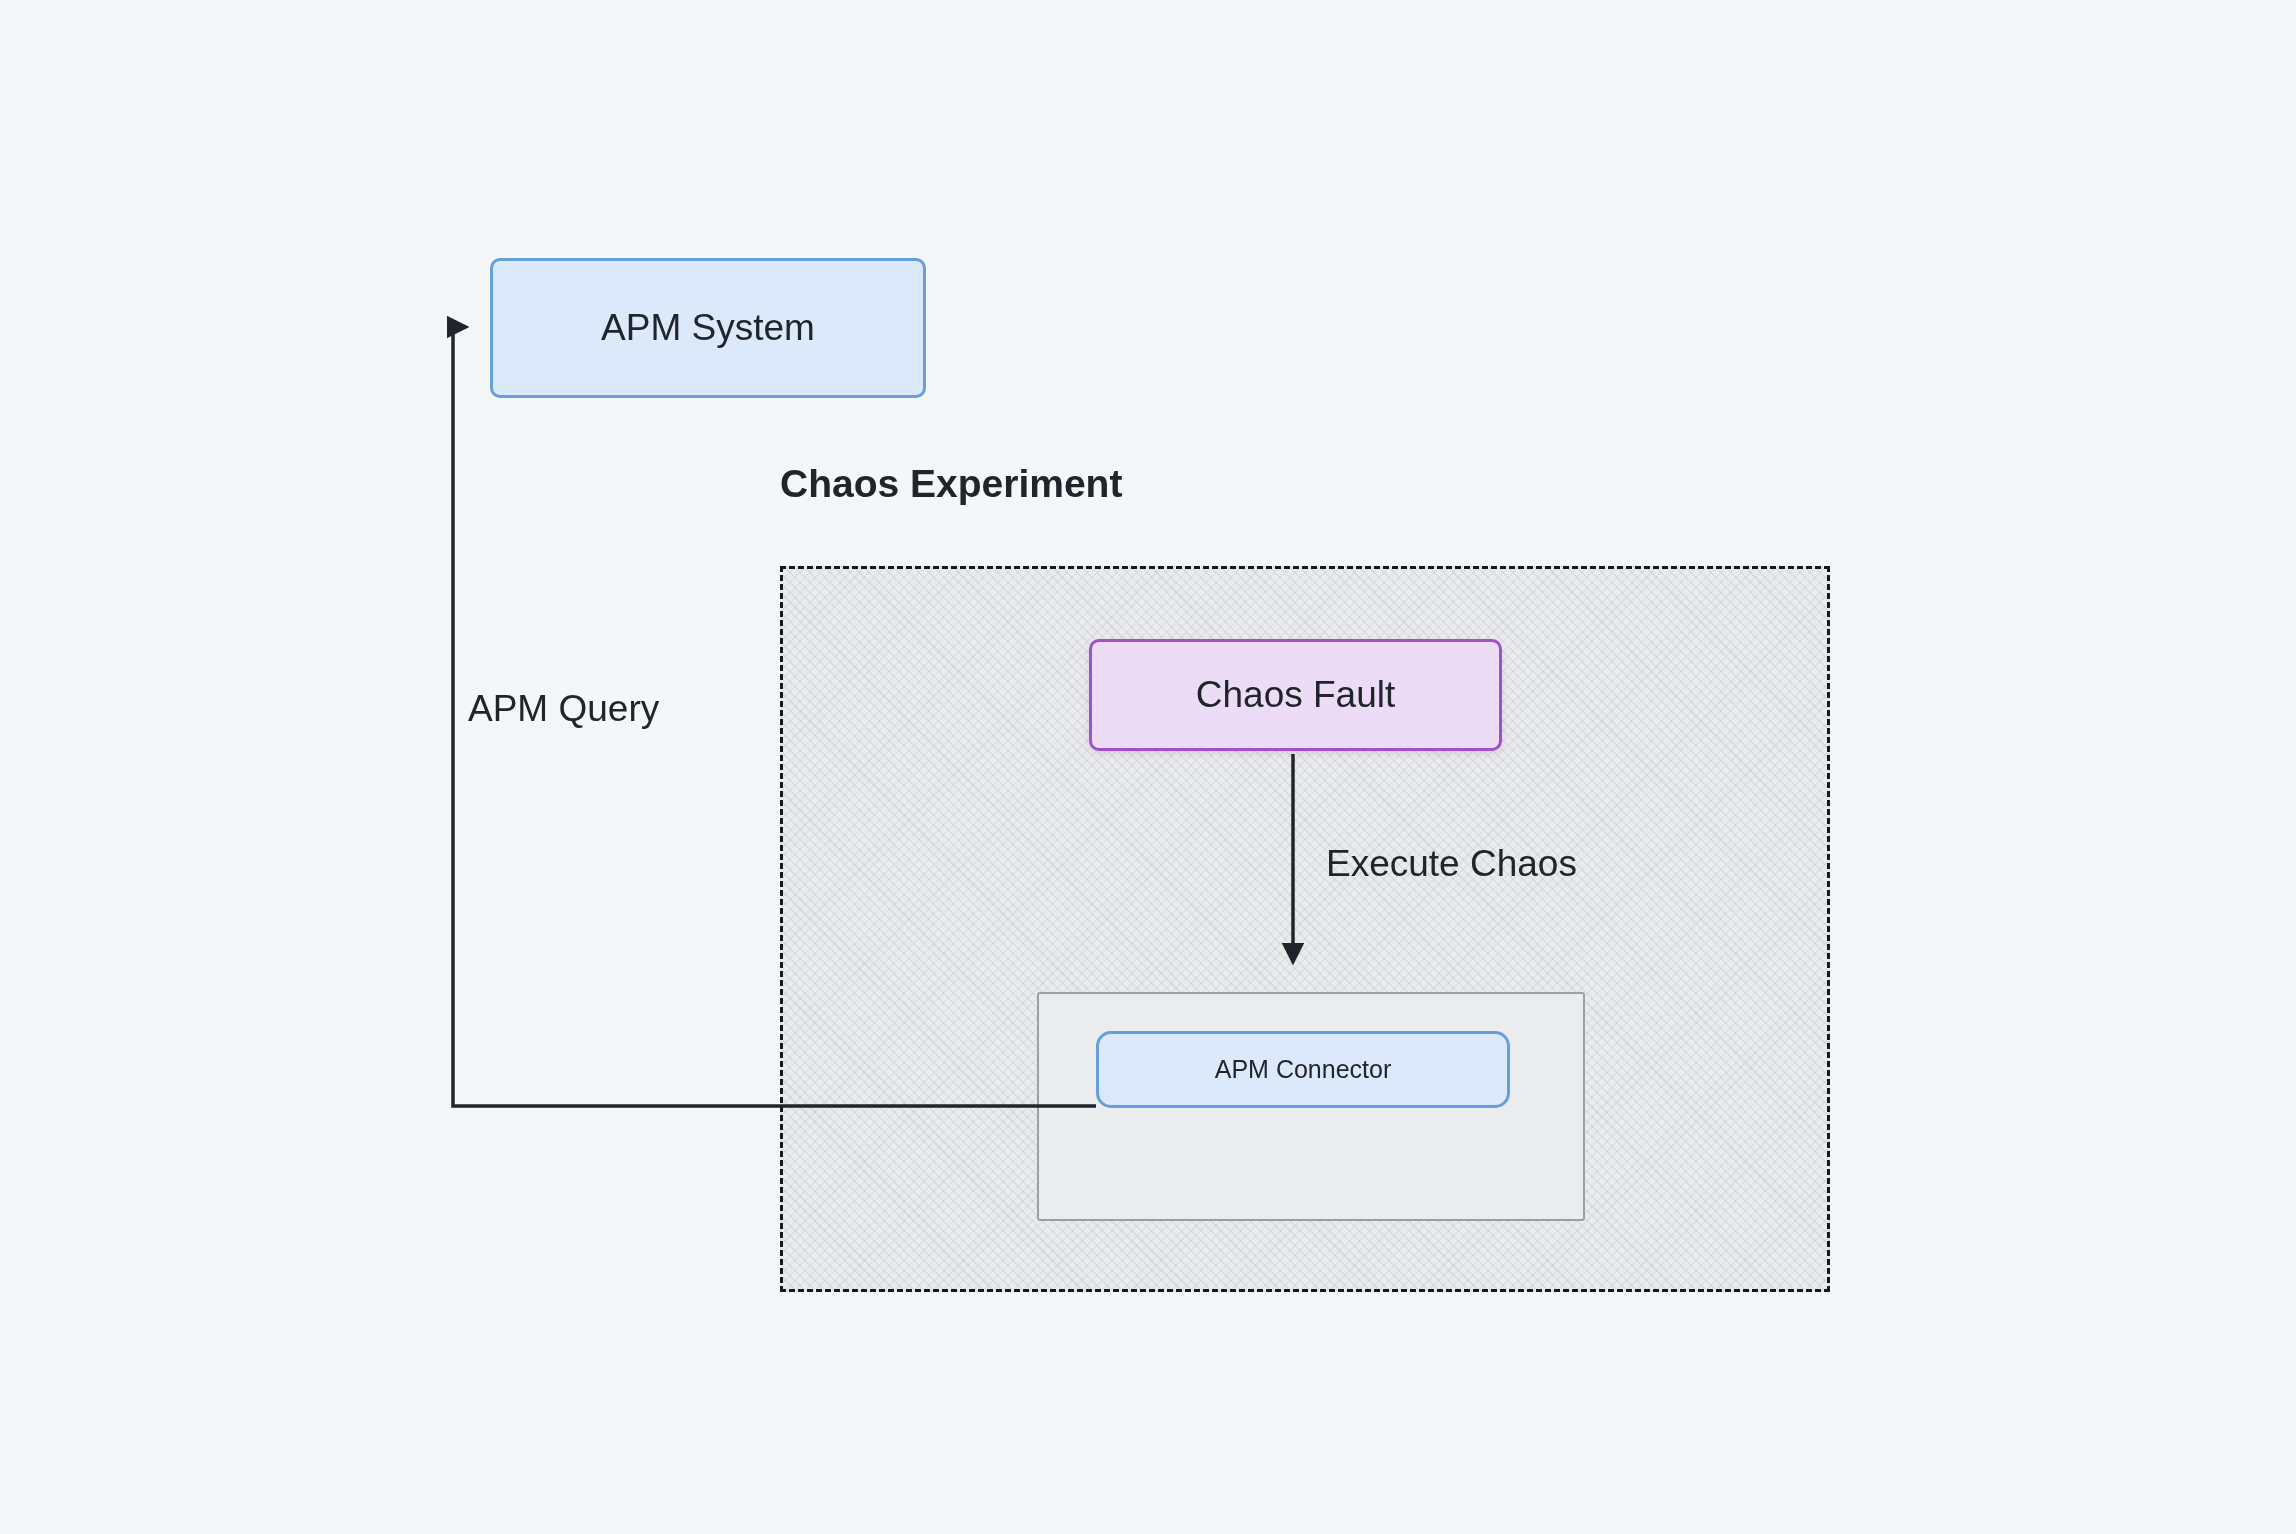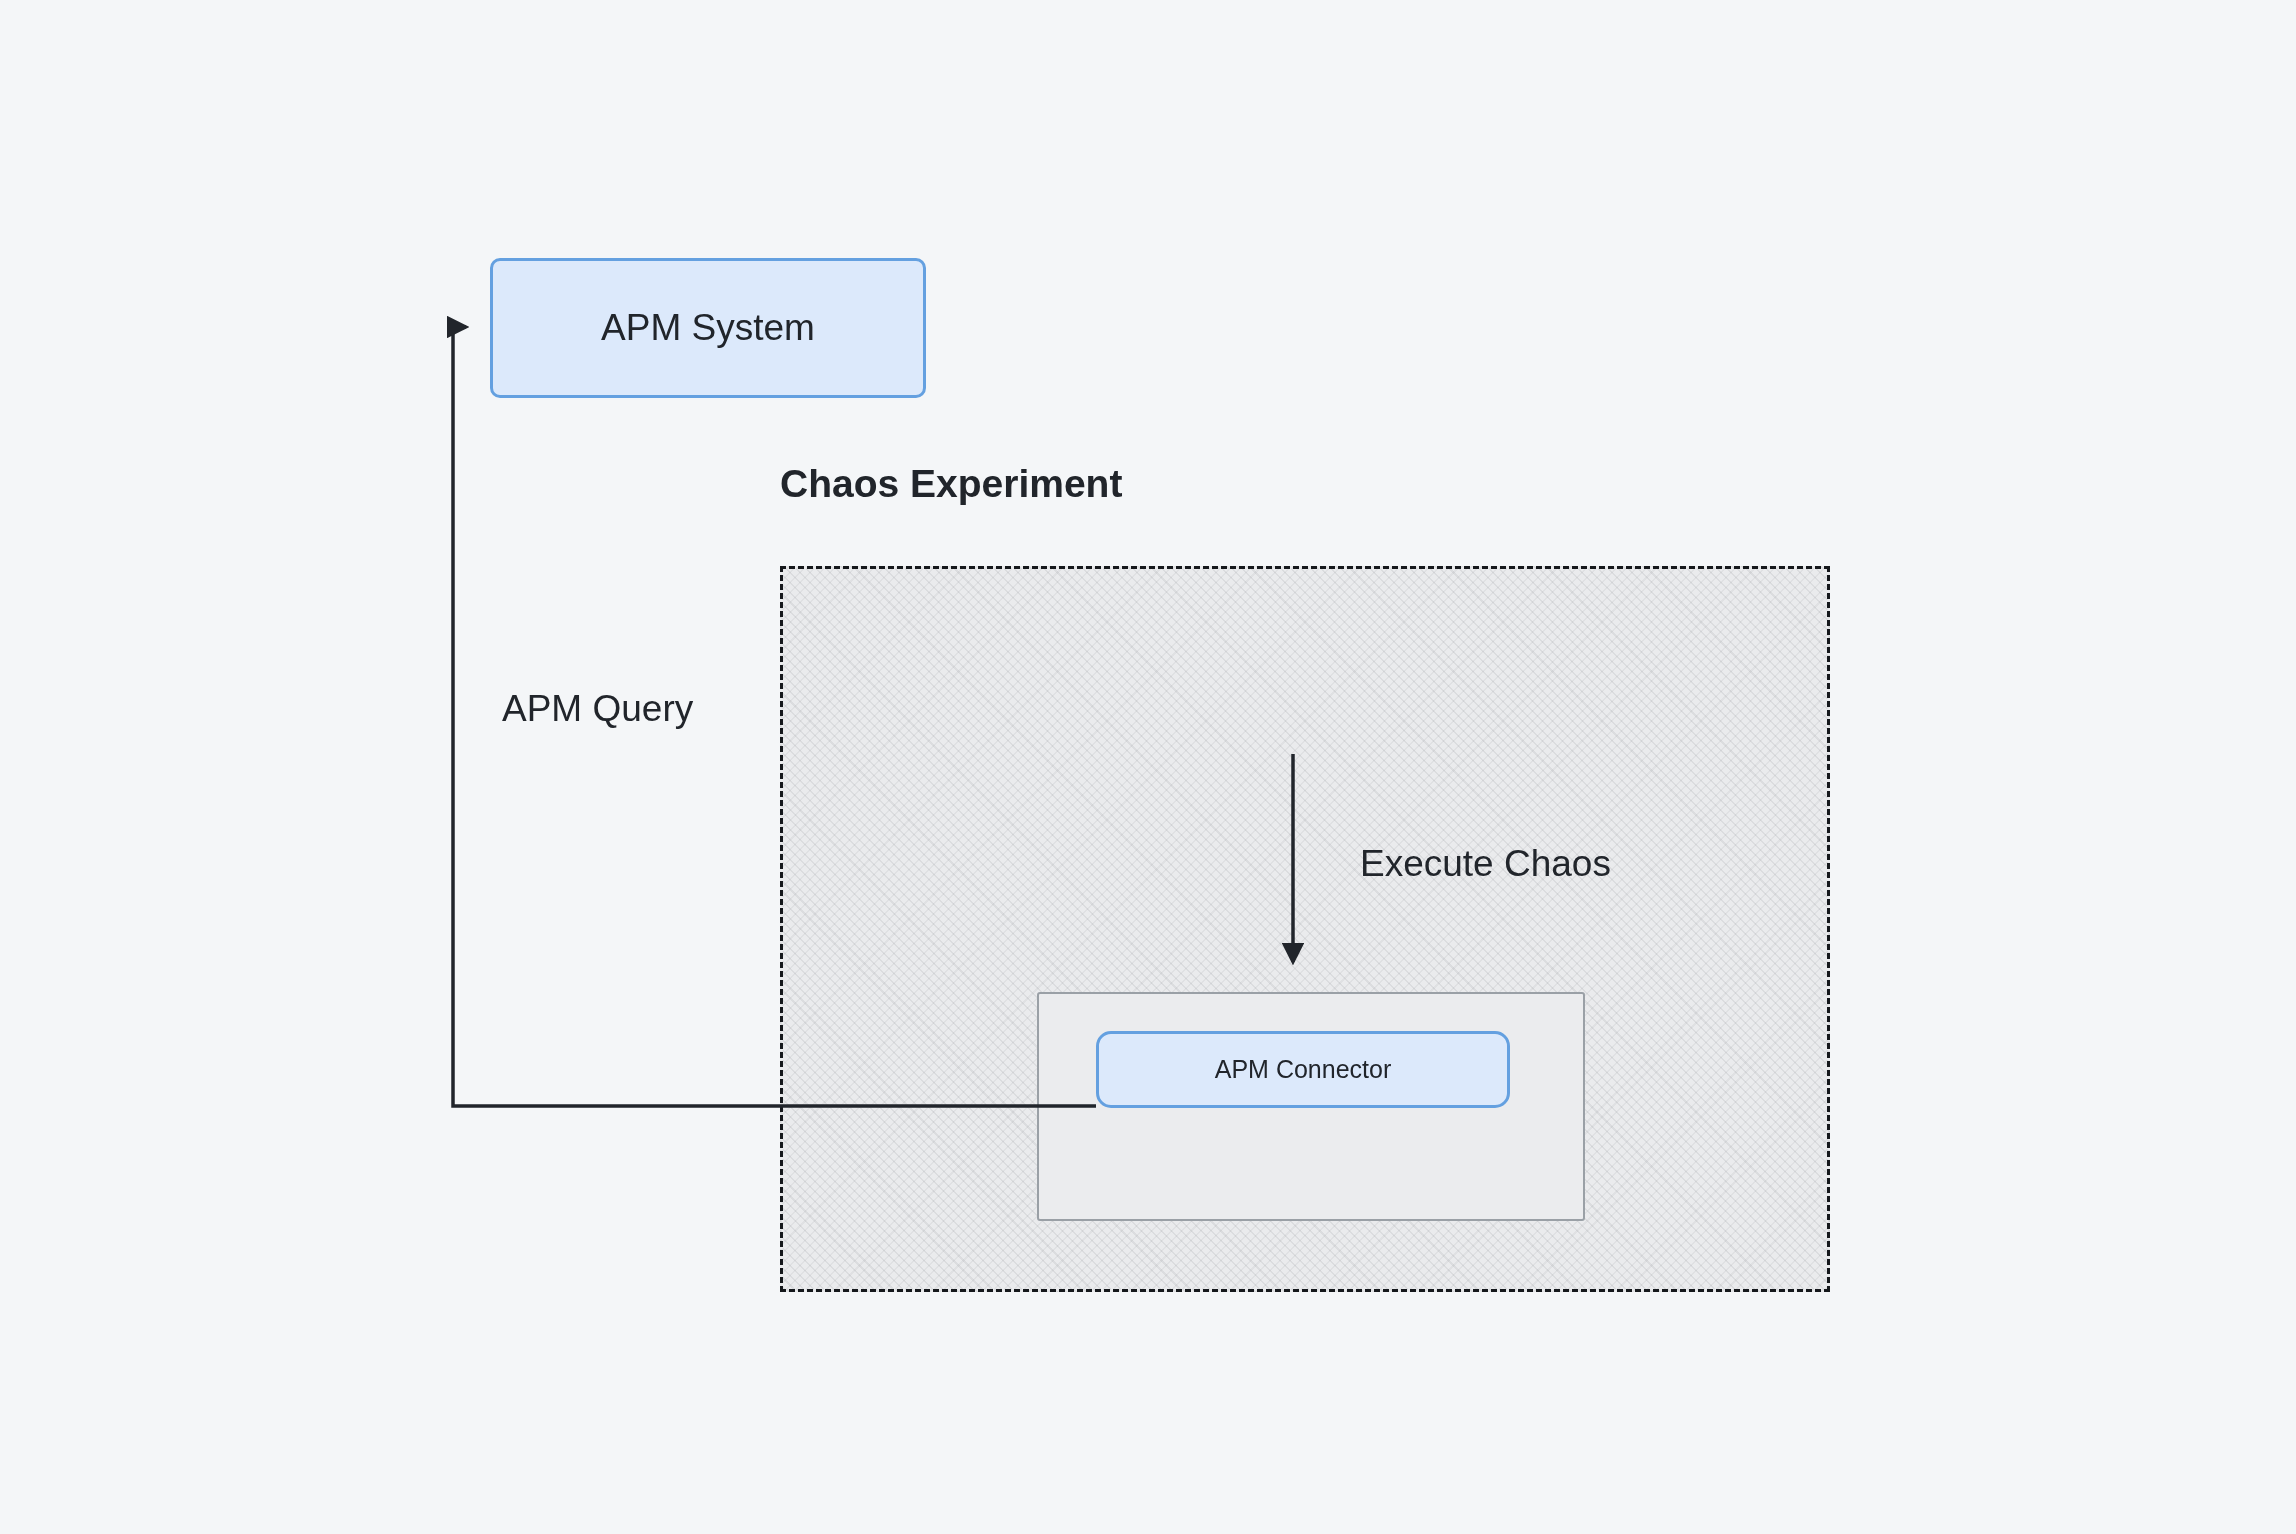--- a/index.html
+++ b/index.html
@@ -78,21 +78,20 @@
     position: absolute;
     left: 1037px; top: 1143px; width: 548px;
     text-align: center;
     font-size: 37px;
   }
   
   .edge-label {
     position: absolute;
     font-size: 37px;
     white-space: nowrap;
-    margin-left: 34px;
   }
   .apm-query-label { left: 468px; top: 688px; }
   .execute-probe-label { left: 1326px; top: 843px; }
   
   .edges-svg {
     position: absolute;
     left: 0; top: 0;
     width: 2296px; height: 1534px;
     pointer-events: none;
   }
@@ -103,20 +102,23 @@
 <div class="canvas">
 
   <div class="node apm-system">
     <span>APM System</span>
   </div>
 
   <div class="diagram-title">Chaos Experiment</div>
 
   <div class="chaos-container"></div>
 
+  <div class="node chaos-fault">
+    <span>Chaos Fault</span>
+  </div>
 
   <div class="node apm-probe"></div>
 
   <svg class="edges-svg" viewBox="0 0 2296 1534" xmlns="http://www.w3.org/2000/svg">
     <defs>
       <marker id="arrow" viewBox="0 0 10 10" refX="8.5" refY="5" markerWidth="6.5" markerHeight="6.5" orient="auto-start-reverse">
         <path d="M 0 0 L 10 5 L 0 10 z" fill="#21252b"></path>
       </marker>
     </defs>
 

